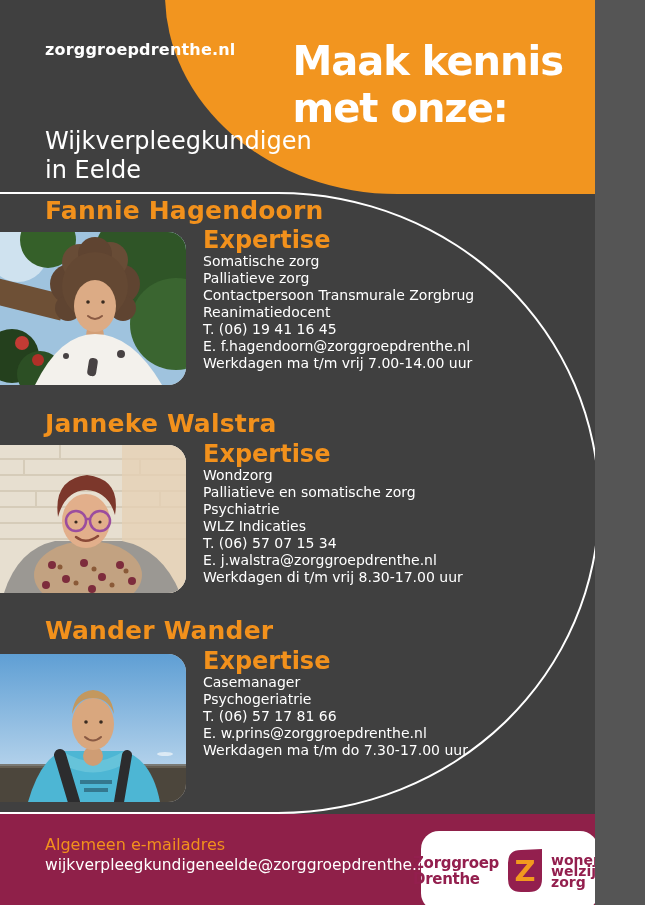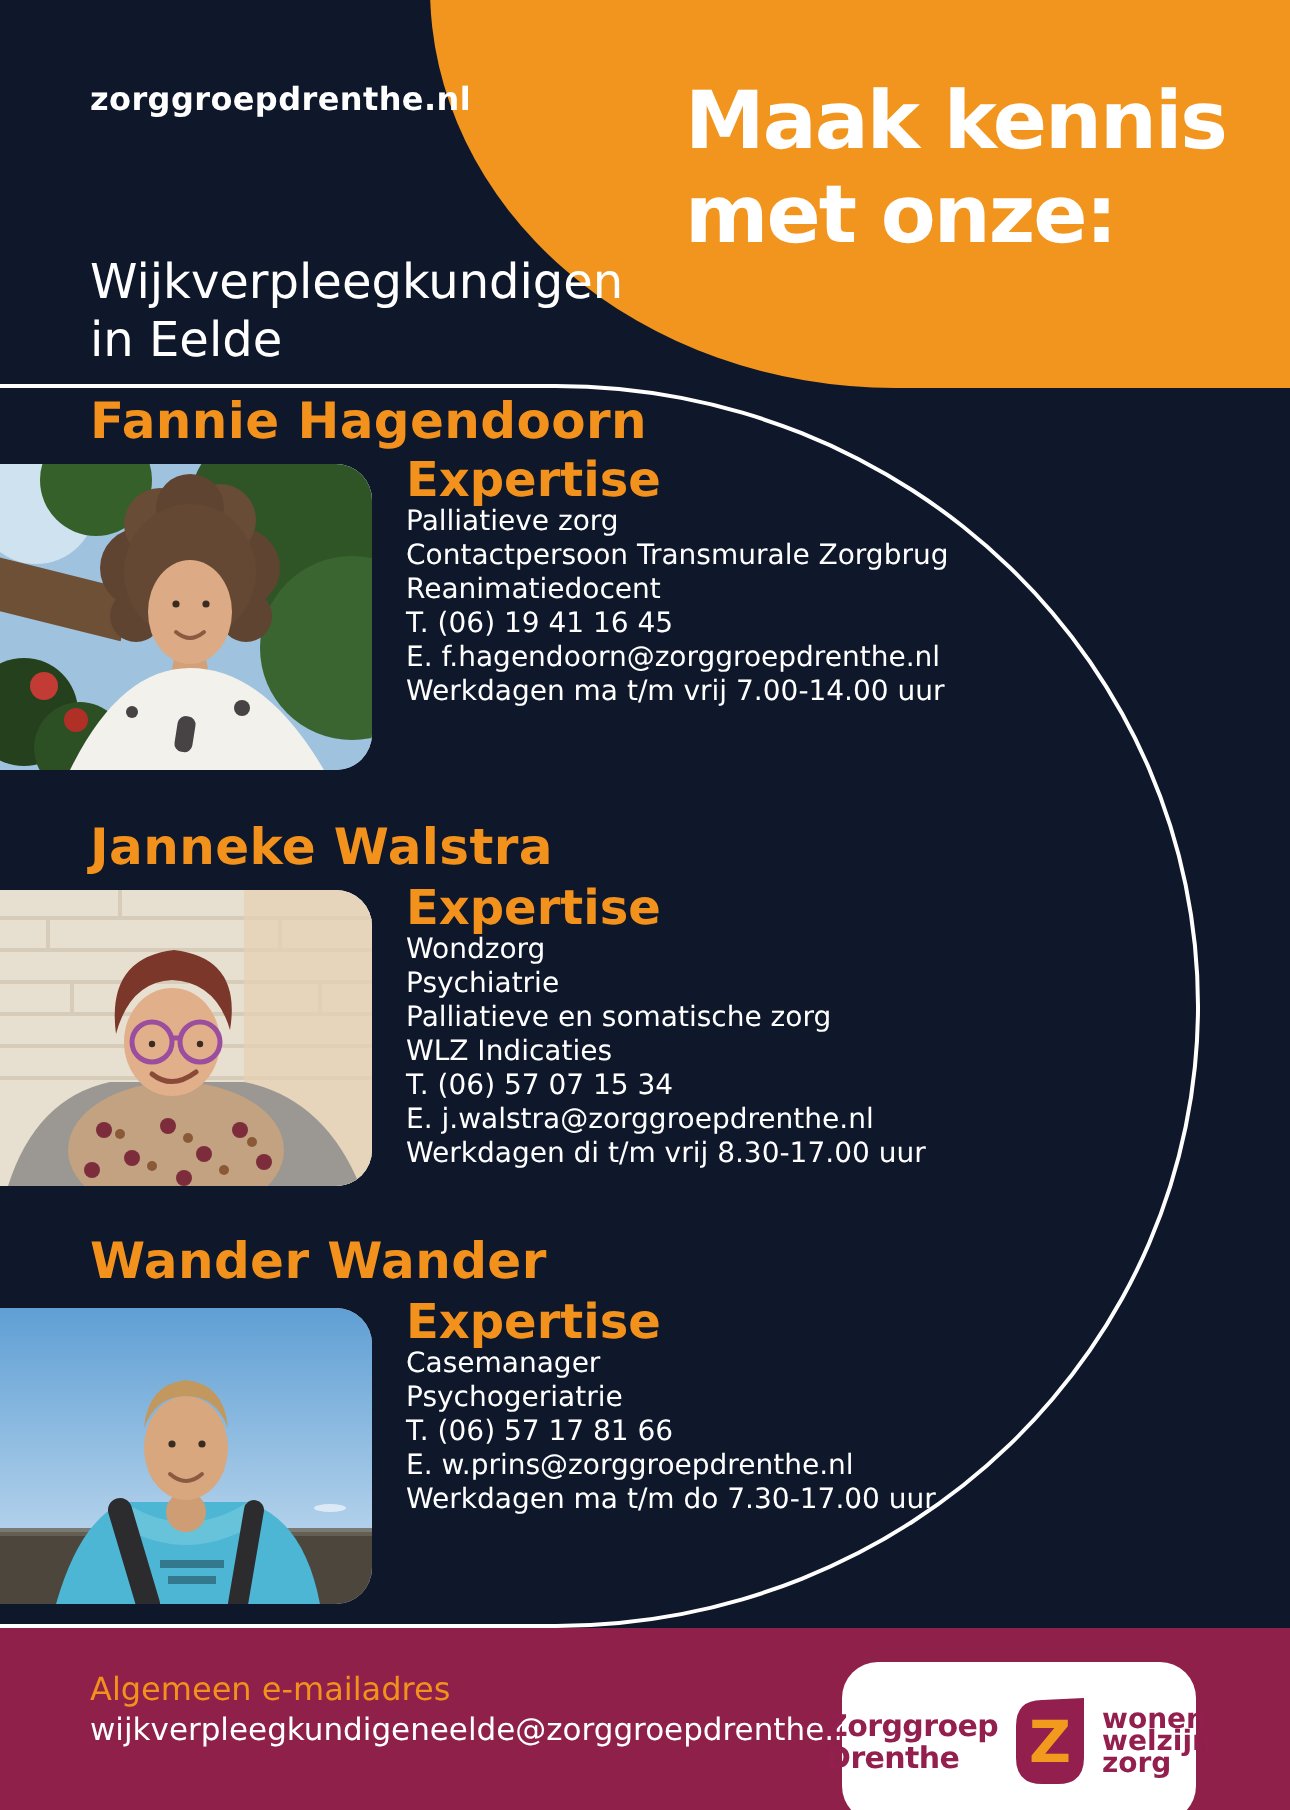--- a/index.html
+++ b/index.html
@@ -1,19 +1,19 @@
 <!DOCTYPE html>
 <html><head>
 <meta charset="utf-8">
 <title>Flyer</title>
 <style>
   html,body{margin:0;padding:0;background:#555;}
   .page{
-    position:relative;width:645px;height:905px;overflow:hidden;
-    background:#0f172a;
+    position:relative;width:595px;height:905px;overflow:hidden;
+    background:#404040;
     font-family:"DejaVu Sans","Liberation Sans",sans-serif;
     -webkit-font-smoothing:antialiased;
   }
   
   .blob{
     position:absolute;top:-6px;right:-6px;width:436px;height:200px;
     background:#F2951F;border-bottom-left-radius:250px 215px;
   }
   
   .footer-band{position:absolute;left:0;top:814px;width:645px;height:91px;background:#8F2049;}
@@ -105,20 +105,21 @@
       <circle cx="66" cy="124" r="3" fill="#474243"></circle>
       <circle cx="88" cy="70" r="1.8" fill="#3a2b20"></circle>
       <circle cx="103" cy="70" r="1.8" fill="#3a2b20"></circle>
       <path d="M88 84 Q95 90 102 84" stroke="#8a5a43" stroke-width="2" fill="none" stroke-linecap="round"></path>
     </svg>
   </div>
 
   <div class="info i1">
     <div class="exp">Expertise</div>
     <ul>
+      <li>Somatische zorg</li>
       <li>Palliatieve zorg</li>
       <li>Contactpersoon Transmurale Zorgbrug</li>
       <li>Reanimatiedocent</li>
     </ul>
     <div class="contact">
       <div>T. (06) 19 41 16 45</div>
       <div>E. f.hagendoorn@zorggroepdrenthe.nl</div>
       <div>Werkdagen ma t/m vrij 7.00-14.00 uur</div>
     </div>
   </div>
@@ -169,22 +170,22 @@
       <circle cx="76" cy="77" r="1.6" fill="#3a2b20"></circle>
       <circle cx="100" cy="77" r="1.6" fill="#3a2b20"></circle>
       <path d="M76 92 Q86 100 98 91" stroke="#8a4a38" stroke-width="2.5" fill="none" stroke-linecap="round"></path>
     </svg>
   </div>
 
   <div class="info i2">
     <div class="exp">Expertise</div>
     <ul>
       <li>Wondzorg</li>
+      <li>Palliatieve en somatische zorg</li>
       <li>Psychiatrie</li>
-      <li>Palliatieve en somatische zorg</li>
       <li>WLZ Indicaties</li>
     </ul>
     <div class="contact">
       <div>T. (06) 57 07 15 34</div>
       <div>E. j.walstra@zorggroepdrenthe.nl</div>
       <div>Werkdagen di t/m vrij 8.30-17.00 uur</div>
     </div>
   </div>
 
   <div class="person-name n3">Wander Wander</div>

